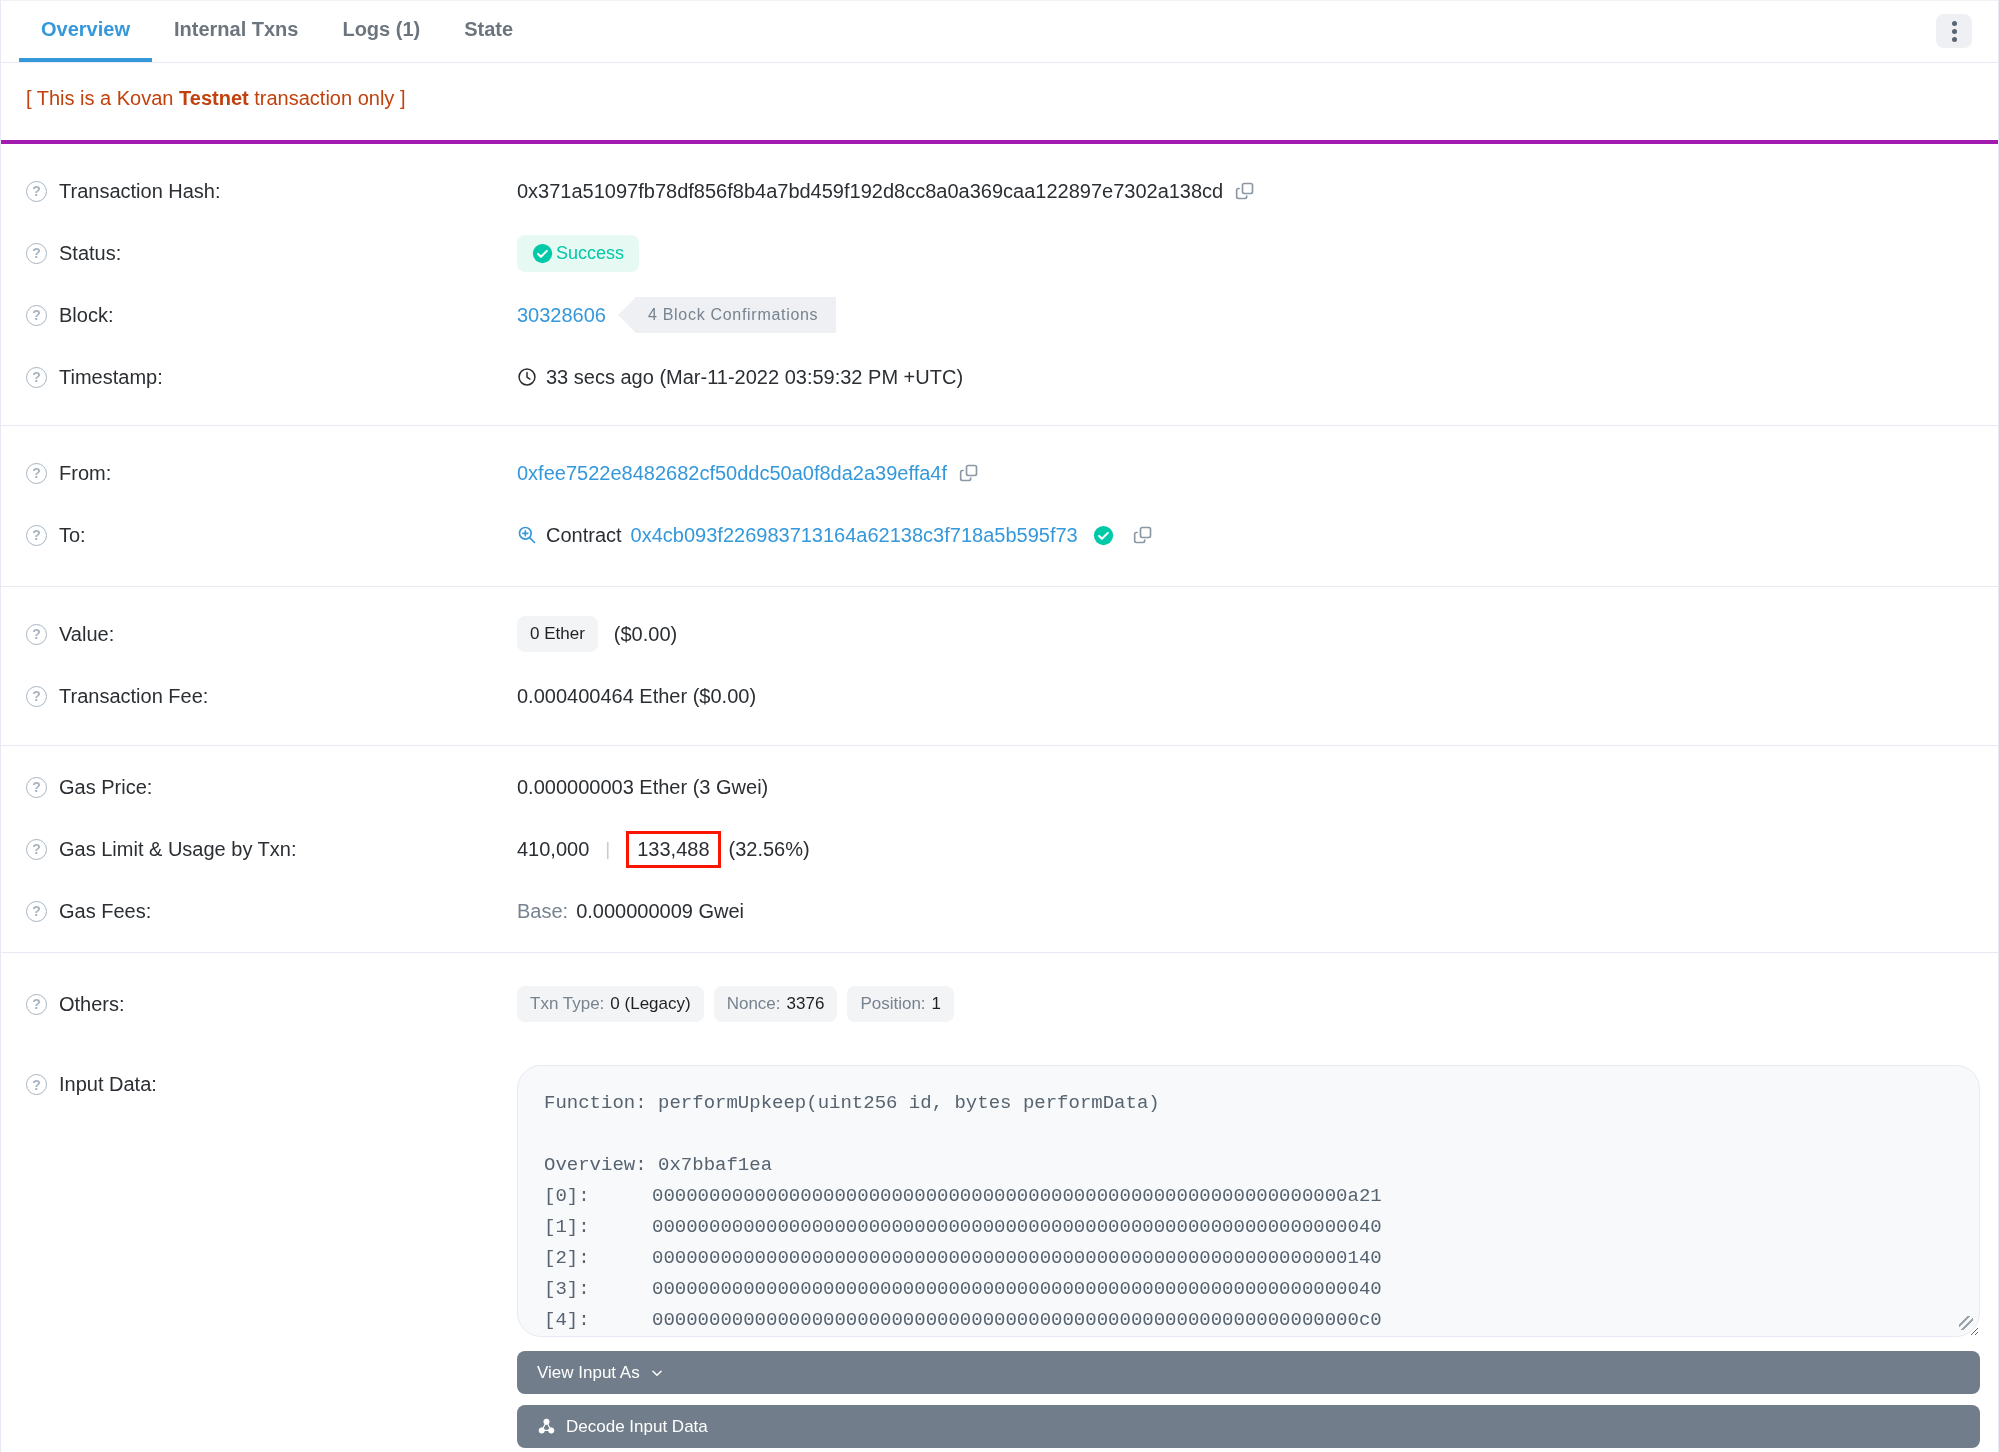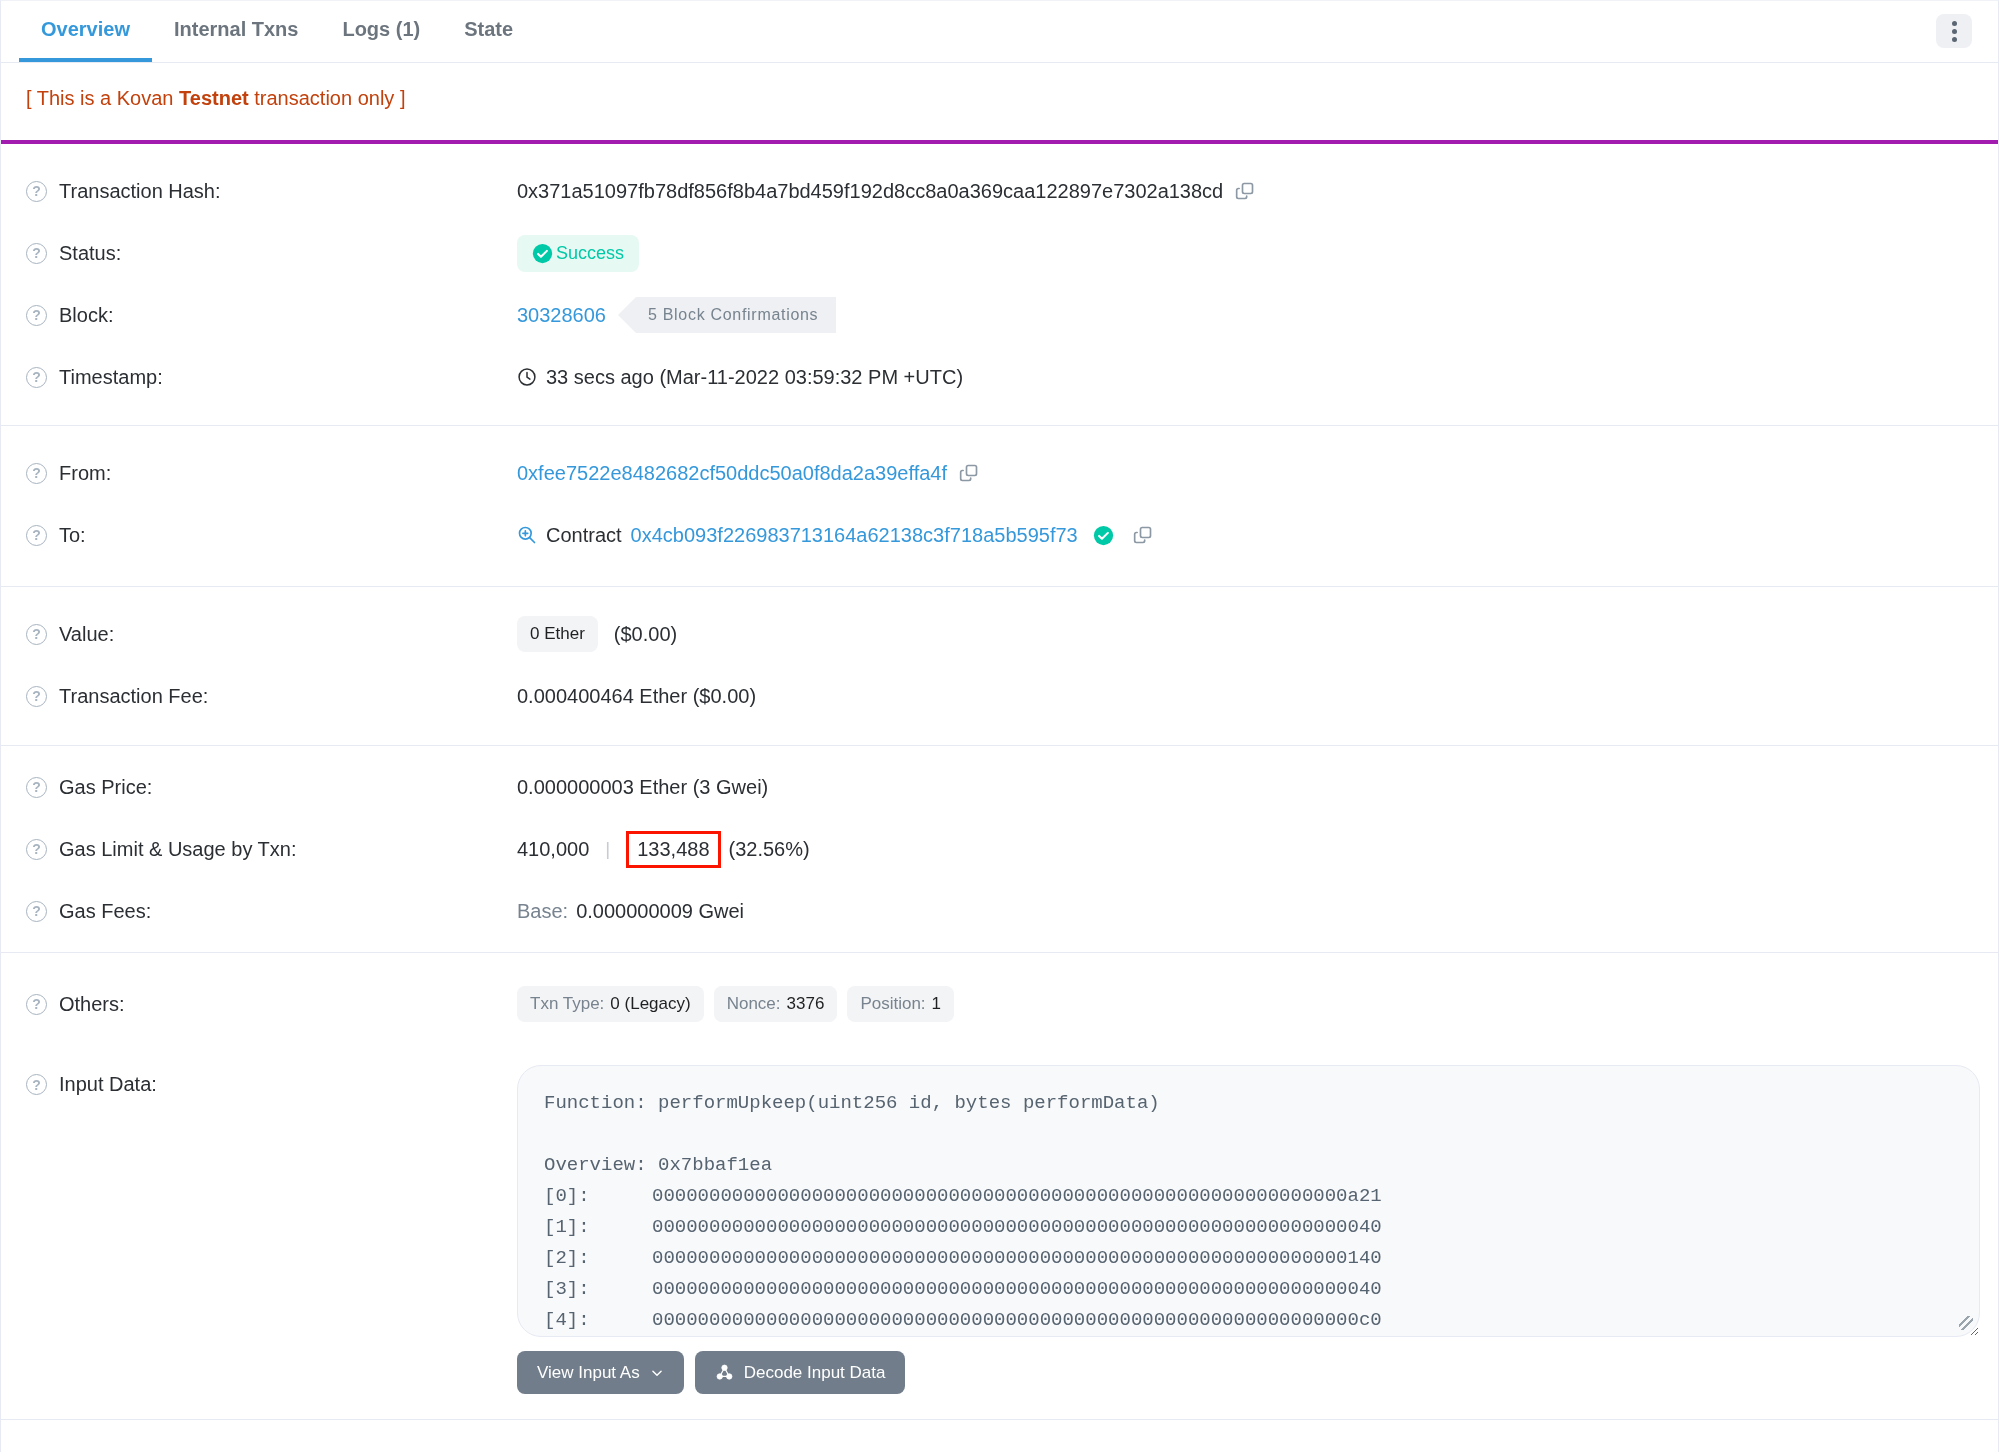--- a/index.html
+++ b/index.html
@@ -164,21 +164,21 @@
     width: 14px; height: 14px;
   }
   .resize-grip::before {
     content: "";
     position: absolute; inset: 0;
     background:
       linear-gradient(135deg, transparent 0 6px, #9aa4ad 6px 8px, transparent 8px 11px, #9aa4ad 11px 13px, transparent 13px);
   }
 
   
-  .btn-row { margin-top: 14px; display: flex; gap: 11px; }
+  .btn-row { margin-top: 14px; display: flex; gap: 11px; flex-direction: column; }
   .btn {
     display: inline-flex; align-items: center; gap: 10px;
     background: #717d8a;
     color: #fff;
     border: none;
     border-radius: 8px;
     height: 43px;
     padding: 0 20px;
     font-size: 17px;
     font-family: inherit;
@@ -244,21 +244,21 @@
       </div>
     </div>
 
     <div class="row">
       <div class="row-label">
         <span class="qicon">?</span>
         <span>Block:</span>
       </div>
       <div class="row-value">
         <a class="link">30328606</a>
-        <span class="conf-tag">5 Block Confirmations</span>
+        <span class="conf-tag">4 Block Confirmations</span>
       </div>
     </div>
 
     <div class="row">
       <div class="row-label">
         <span class="qicon">?</span>
         <span>Timestamp:</span>
       </div>
       <div class="row-value" style="gap:9px">
         <svg class="clock" viewBox="0 0 24 24">

